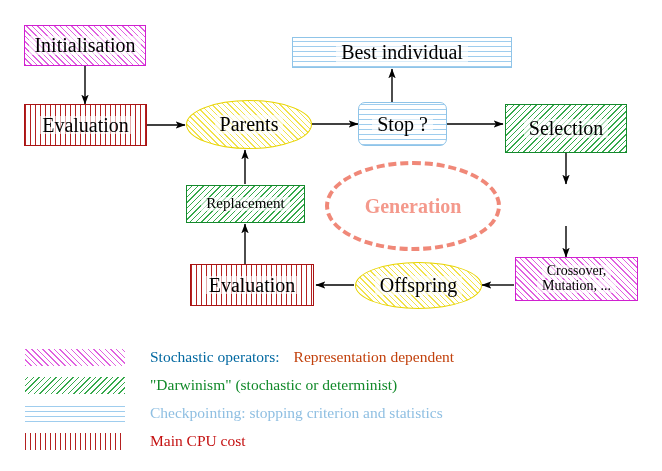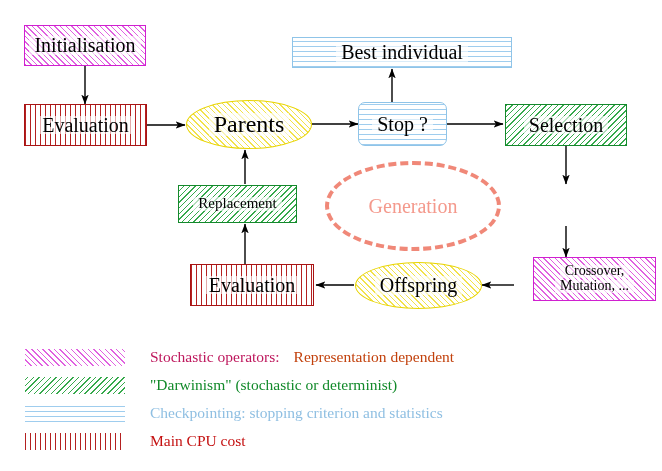--- a/index.html
+++ b/index.html
@@ -105,20 +105,21 @@
     border-radius: 50%;
     display: flex;
     align-items: center;
     justify-content: center;
     box-sizing: border-box;
     z-index: 1;
   }
   #generation-group .lbl {
     color: #f4998c;
     font-size: 20px;
+    font-weight: bold;
   }
 
   
   #legend {
     position: absolute;
     left: 25px;
     top: 344px;
     width: 620px;
     z-index: 4;
   }
@@ -134,21 +135,21 @@
     box-sizing: border-box;
     flex: 0 0 auto;
   }
   .legend-text {
     margin-left: 25px;
     font-size: 15.5px;
     white-space: nowrap;
   }
   .legend-text .t2 { margin-left: 14px; }
 
-  .c-magenta { color: #be185d; }
+  .c-magenta { color: #0369a1; }
   .c-gold    { color: #c2410c; }
   .c-green   { color: #128a2a; }
   .c-red     { color: #c41010; }
   .c-blue    { color: #8fbfe2; }
 </style>
 </head>
 <body>
 
 <div id="canvas">
 
@@ -189,51 +190,51 @@
   </div>
 
   <div class="node box h-magenta" style="left:24px; top:25px; width:122px; height:41px; font-size:20px;">
     <span class="lbl">Initialisation</span>
   </div>
 
   <div class="node box h-red" style="left:24px; top:104px; width:123px; height:42px; font-size:20px;">
     <span class="lbl">Evaluation</span>
   </div>
 
-  <div class="node ell h-yellow" style="left:186px; top:100px; width:126px; height:49px; font-size:24px;align-items:center;">
+  <div class="node ell h-yellow" style="left:186px; top:100px; width:126px; height:49px; font-size:20px;align-items:center;">
     <span class="lbl">Parents</span>
   </div>
 
   <div class="node rbox h-blue" style="left:358px; top:102px; width:89px; height:44px; font-size:20px;">
     <span class="lbl">Stop ?</span>
   </div>
 
   <div class="node box h-blue" style="left:292px; top:37px; width:220px; height:31px; font-size:20px;">
     <span class="lbl">Best individual</span>
   </div>
 
-  <div class="node box h-green" style="left:505px; top:104px; width:122px; height:42px; font-size:20px;">
+  <div class="node box h-green" style="left:505px; top:104px; width:122px; height:49px; font-size:20px;">
     <span class="lbl">Selection</span>
   </div>
 
 
-  <div class="node box h-magenta" style="left:533px; top:257px; width:123px; height:44px; font-size:14px; flex-direction:column;">
+  <div class="node box h-magenta" style="left:515px; top:257px; width:123px; height:44px; font-size:14px; flex-direction:column;">
     <span class="lbl">Crossover,</span>
     <span class="lbl">Mutation, ...</span>
   </div>
 
   <div class="node ell h-yellow" style="left:355px; top:262px; width:127px; height:47px; font-size:20px;">
     <span class="lbl">Offspring</span>
   </div>
 
   <div class="node box h-red" style="left:190px; top:264px; width:124px; height:42px; font-size:20px;">
     <span class="lbl">Evaluation</span>
   </div>
 
-  <div class="node box h-green" style="left:178px; top:185px; width:119px; height:38px; font-size:15px;">
+  <div class="node box h-green" style="left:186px; top:185px; width:119px; height:38px; font-size:15px;">
     <span class="lbl">Replacement</span>
   </div>
 
   <div id="legend">
 
     <div class="legend-row">
       <div class="legend-swatch h-magenta"></div>
       <div class="legend-text">
         <span class="c-magenta">Stochastic operators:</span><span class="c-gold t2">Representation dependent</span>
       </div>

